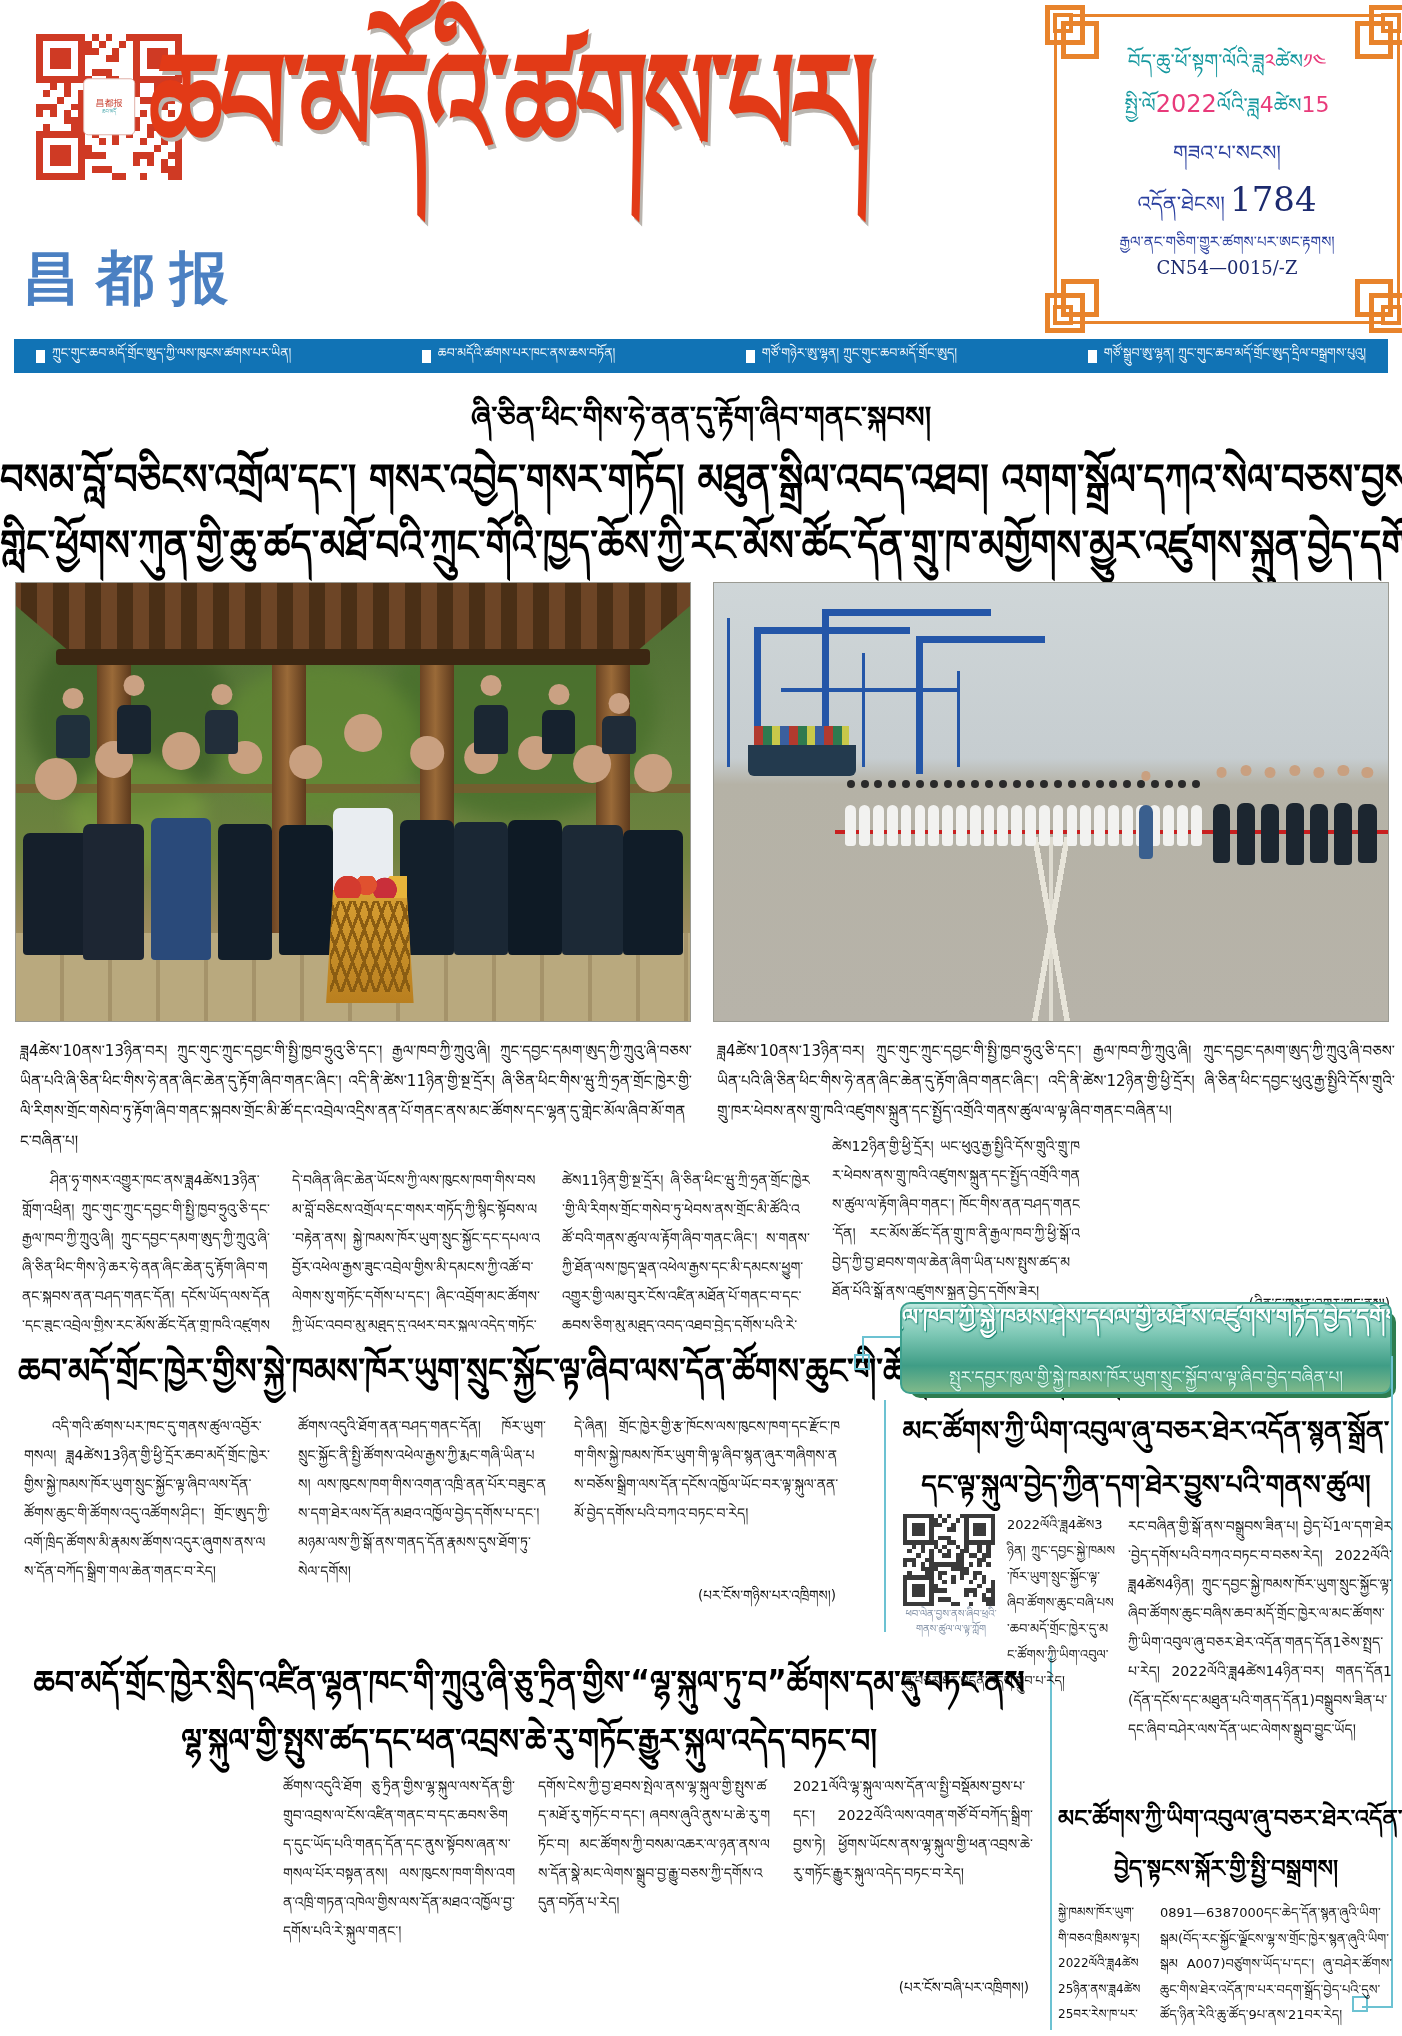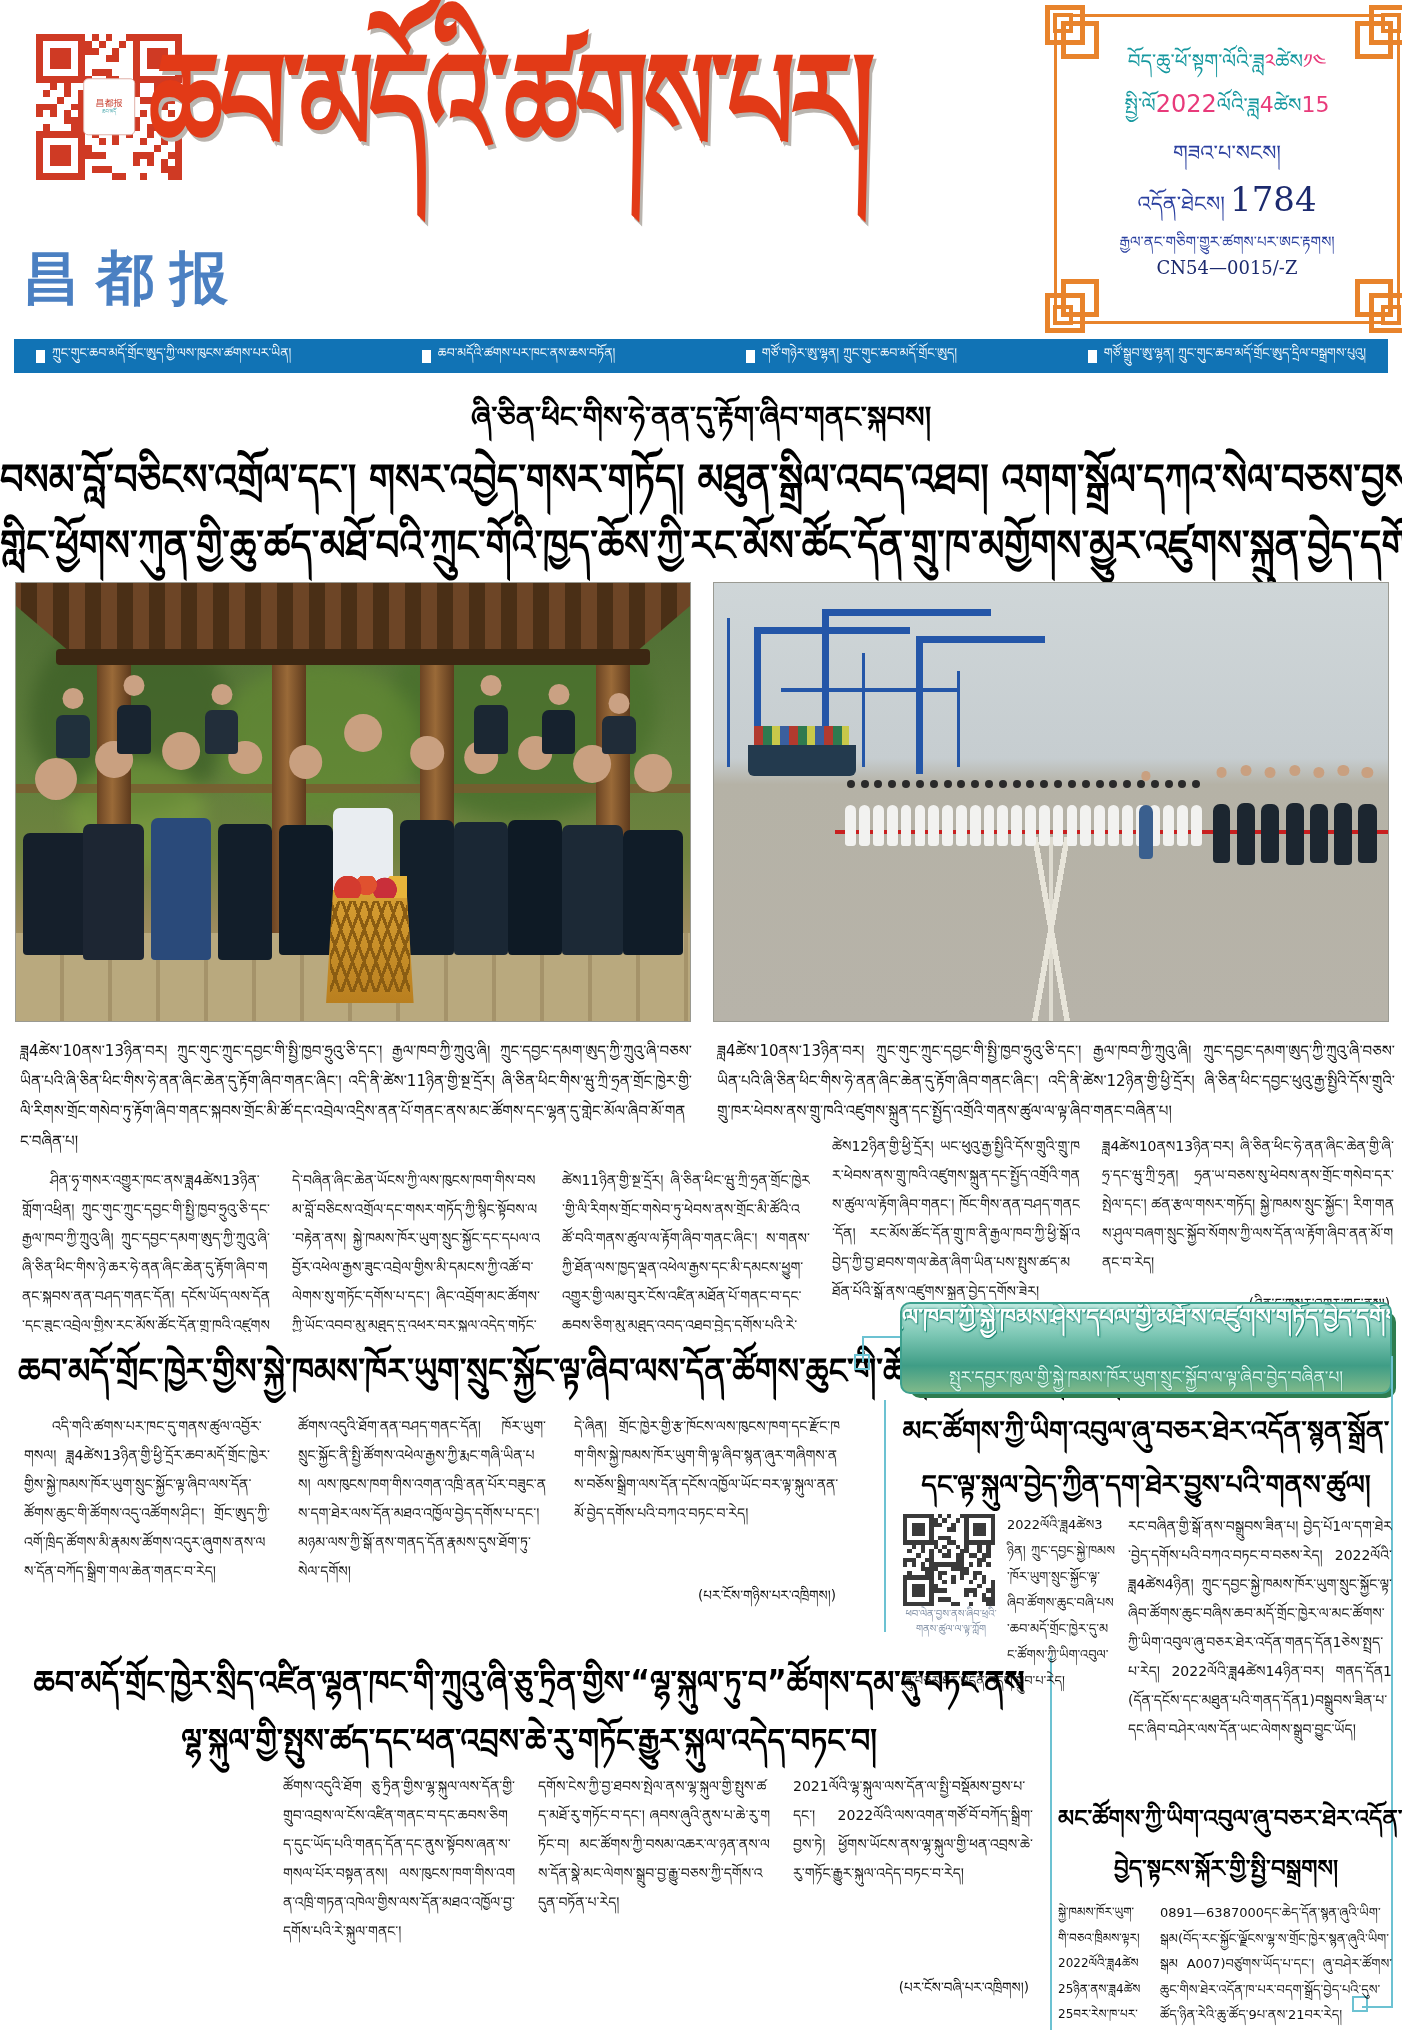--- a/index.html
+++ b/index.html
@@ -635,21 +635,21 @@
 
   <div class="abs tib cap" style="left:20px;top:1036px;width:672px;height:122px;font-size:15px;line-height:30px;"><span class="indent" style="display:inline;"></span><span>ཟླ4ཚེས་10ནས་13ཉིན་བར། ཀྲུང་གུང་ཀྲུང་དབྱང་གི་སྤྱི་ཁྱབ་ཧྲུའུ་ཅི་དང་། རྒྱལ་ཁབ་ཀྱི་ཀྲུའུ་ཞི། ཀྲུང་དབྱང་དམག་ཨུད་ཀྱི་ཀྲུའུ་ཞི་བཅས་ཡིན་པའི་ཞི་ཅིན་ཕིང་གིས་ཧེ་ནན་ཞིང་ཆེན་དུ་རྟོག་ཞིབ་གནང་ཞིང་། འདི་ནི་ཚེས་11ཉིན་གྱི་སྔ་དྲོར། ཞི་ཅིན་ཕིང་གིས་ཝུ་ཀྲི་ཧྲན་གྲོང་ཁྱེར་གྱི་ལི་རིགས་གྲོང་གསེབ་ཏུ་རྟོག་ཞིབ་གནང་སྐབས་གྲོང་མི་ཚོ་དང་འབྲེལ་འདྲིས་ནན་པོ་གནང་ནས་མང་ཚོགས་དང་ལྷན་དུ་གླེང་མོལ་ཞིབ་མོ་གནང་བཞིན་པ།</span></div>
   <div class="abs tib cap" style="left:717px;top:1036px;width:678px;height:94px;font-size:15px;line-height:30px;"><span>ཟླ4ཚེས་10ནས་13ཉིན་བར། ཀྲུང་གུང་ཀྲུང་དབྱང་གི་སྤྱི་ཁྱབ་ཧྲུའུ་ཅི་དང་། རྒྱལ་ཁབ་ཀྱི་ཀྲུའུ་ཞི། ཀྲུང་དབྱང་དམག་ཨུད་ཀྱི་ཀྲུའུ་ཞི་བཅས་ཡིན་པའི་ཞི་ཅིན་ཕིང་གིས་ཧེ་ནན་ཞིང་ཆེན་དུ་རྟོག་ཞིབ་གནང་ཞིང་། འདི་ནི་ཚེས་12ཉིན་གྱི་ཕྱི་དྲོར། ཞི་ཅིན་ཕིང་དབྱང་ཕུའུ་རྒྱ་སྤྱིའི་དོས་གྲུའི་གྲུ་ཁར་ཕེབས་ནས་གྲུ་ཁའི་འཛུགས་སྐྲུན་དང་སྤྱོད་འགྲོའི་གནས་ཚུལ་ལ་ལྟ་ཞིབ་གནང་བཞིན་པ།</span></div>
 
   <div class="abs tib" style="left:22px;top:1166px;width:248px;height:166px;">
       <span class="indent" style="display:block;">ཤིན་ཧྭ་གསར་འགྱུར་ཁང་ནས་ཟླ4ཚེས13ཉིན་གློག་འཕྲིན། ཀྲུང་གུང་ཀྲུང་དབྱང་གི་སྤྱི་ཁྱབ་ཧྲུའུ་ཅི་དང་རྒྱལ་ཁབ་ཀྱི་ཀྲུའུ་ཞི། ཀྲུང་དབྱང་དམག་ཨུད་ཀྱི་ཀྲུའུ་ཞི་ཞི་ཅིན་ཕིང་གིས་ཉེ་ཆར་ཧེ་ནན་ཞིང་ཆེན་དུ་རྟོག་ཞིབ་གནང་སྐབས་ནན་བཤད་གནང་དོན། དངོས་ཡོད་ལས་དོན་དང་ཟུང་འབྲེལ་གྱིས་རང་མོས་ཚོང་དོན་གྲུ་ཁའི་འཛུགས་སྐྲུན་ལེགས་པོ་བྱེད་དགོས།</span>
     </div>
   <div class="abs tib" style="left:292px;top:1166px;width:248px;height:166px;"><span>དེ་བཞིན་ཞིང་ཆེན་ཡོངས་ཀྱི་ལས་ཁུངས་ཁག་གིས་བསམ་བློ་བཅིངས་འགྲོལ་དང་གསར་གཏོད་ཀྱི་སྙིང་སྟོབས་ལ་བརྟེན་ནས། སྐྱེ་ཁམས་ཁོར་ཡུག་སྲུང་སྐྱོང་དང་དཔལ་འབྱོར་འཕེལ་རྒྱས་ཟུང་འབྲེལ་གྱིས་མི་དམངས་ཀྱི་འཚོ་བ་ལེགས་སུ་གཏོང་དགོས་པ་དང་། ཞིང་འབྲོག་མང་ཚོགས་ཀྱི་ཡོང་འབབ་མུ་མཐུད་དུ་འཕར་བར་སྐུལ་འདེད་གཏོང་དགོས།</span></div>
   <div class="abs tib" style="left:562px;top:1166px;width:248px;height:166px;"><span>ཚེས11ཉིན་གྱི་སྔ་དྲོར། ཞི་ཅིན་ཕིང་ཝུ་ཀྲི་ཧྲན་གྲོང་ཁྱེར་གྱི་ལི་རིགས་གྲོང་གསེབ་ཏུ་ཕེབས་ནས་གྲོང་མི་ཚོའི་འཚོ་བའི་གནས་ཚུལ་ལ་རྟོག་ཞིབ་གནང་ཞིང་། ས་གནས་ཀྱི་ཐོན་ལས་ཁྱད་ལྡན་འཕེལ་རྒྱས་དང་མི་དམངས་ཕྱུག་འགྱུར་གྱི་ལམ་བུར་ངོས་འཛིན་མཐོན་པོ་གནང་བ་དང་ཆབས་ཅིག་མུ་མཐུད་འབད་འཐབ་བྱེད་དགོས་པའི་རེ་སྐུལ་གནང་།</span></div>
   <div class="abs tib" style="left:832px;top:1132px;width:248px;height:168px;"><span>ཚེས12ཉིན་གྱི་ཕྱི་དྲོར། ཡང་ཕུའུ་རྒྱ་སྤྱིའི་དོས་གྲུའི་གྲུ་ཁར་ཕེབས་ནས་གྲུ་ཁའི་འཛུགས་སྐྲུན་དང་སྤྱོད་འགྲོའི་གནས་ཚུལ་ལ་རྟོག་ཞིབ་གནང་། ཁོང་གིས་ནན་བཤད་གནང་དོན། རང་མོས་ཚོང་དོན་གྲུ་ཁ་ནི་རྒྱལ་ཁབ་ཀྱི་ཕྱི་སྒོ་འབྱེད་ཀྱི་བྱ་ཐབས་གལ་ཆེན་ཞིག་ཡིན་པས་སྤུས་ཚད་མཐོན་པོའི་སྒོ་ནས་འཛུགས་སྐྲུན་བྱེད་དགོས་ཟེར།</span></div>
-  <div class="abs tib" style="left:1102px;top:1132px;width:292px;height:186px;"><span>ཟླ4ཚེས10ནས13ཉིན་བར། ཞི་ཅིན་ཕིང་ཧེ་ནན་ཞིང་ཆེན་གྱི་ཞི་ཧྲ་དང་ཝུ་ཀྲི་ཧྲན། ཧྲན་ཡ་བཅས་སུ་ཕེབས་ནས་གྲོང་གསེབ་དར་སྤེལ་དང་། ཚན་རྩལ་གསར་གཏོད། སྐྱེ་ཁམས་སྲུང་སྐྱོང་། རིག་གནས་ཤུལ་བཞག་སྲུང་སྐྱོབ་སོགས་ཀྱི་ལས་དོན་ལ་རྟོག་ཞིབ་ནན་མོ་གནང་བ་རེད།</span>
+  <div class="abs tib" style="left:1102px;top:1132px;width:292px;height:186px;">
     <span class="attr">(ཤིན་ཧྭ་གསར་འགྱུར་ཁང་ནས།)</span>
   </div>
 
   <div class="abs colhead" style="left:18px;top:1336px;width:844px;font-size:32px;transform:scaleY(1.1);">ཆབ་མདོ་གྲོང་ཁྱེར་གྱིས་སྐྱེ་ཁམས་ཁོར་ཡུག་སྲུང་སྐྱོང་ལྟ་ཞིབ་ལས་དོན་ཚོགས་ཆུང་གི་ཚོགས་འདུ་འཚོགས་པ།</div>
   <div class="abs tib" style="left:24px;top:1412px;width:246px;height:198px;">
       <span class="indent" style="display:block;">འདི་གའི་ཚགས་པར་ཁང་དུ་གནས་ཚུལ་འབྱོར་གསལ། ཟླ4ཚེས13ཉིན་གྱི་ཕྱི་དྲོར་ཆབ་མདོ་གྲོང་ཁྱེར་གྱིས་སྐྱེ་ཁམས་ཁོར་ཡུག་སྲུང་སྐྱོང་ལྟ་ཞིབ་ལས་དོན་ཚོགས་ཆུང་གི་ཚོགས་འདུ་འཚོགས་ཤིང་། གྲོང་ཨུད་ཀྱི་འགོ་ཁྲིད་ཚོགས་མི་རྣམས་ཚོགས་འདུར་ཞུགས་ནས་ལས་དོན་བཀོད་སྒྲིག་གལ་ཆེན་གནང་བ་རེད།</span>
     </div>
   <div class="abs tib" style="left:298px;top:1412px;width:248px;height:198px;"><span>ཚོགས་འདུའི་ཐོག་ནན་བཤད་གནང་དོན། ཁོར་ཡུག་སྲུང་སྐྱོང་ནི་སྤྱི་ཚོགས་འཕེལ་རྒྱས་ཀྱི་རྨང་གཞི་ཡིན་པས། ལས་ཁུངས་ཁག་གིས་འགན་འཁྲི་ནན་པོར་བཟུང་ནས་དག་ཐེར་ལས་དོན་མཐའ་འཁྱོལ་བྱེད་དགོས་པ་དང་། མཉམ་ལས་ཀྱི་སྒོ་ནས་གནད་དོན་རྣམས་དུས་ཐོག་ཏུ་སེལ་དགོས།</span></div>
   <div class="abs tib" style="left:574px;top:1412px;width:266px;height:198px;"><span>དེ་ཞིན། གྲོང་ཁྱེར་གྱི་རྩ་ཁོངས་ལས་ཁུངས་ཁག་དང་རྫོང་ཁག་གིས་སྐྱེ་ཁམས་ཁོར་ཡུག་གི་ལྟ་ཞིབ་སྙན་ཞུར་གཞིགས་ནས་བཅོས་སྒྲིག་ལས་དོན་དངོས་འཁྱོལ་ཡོང་བར་ལྟ་སྐུལ་ནན་མོ་བྱེད་དགོས་པའི་བཀའ་བཏང་བ་རེད།</span>
     <span class="attr">(པར་ངོས་གཉིས་པར་འཁྲིགས།)</span>

